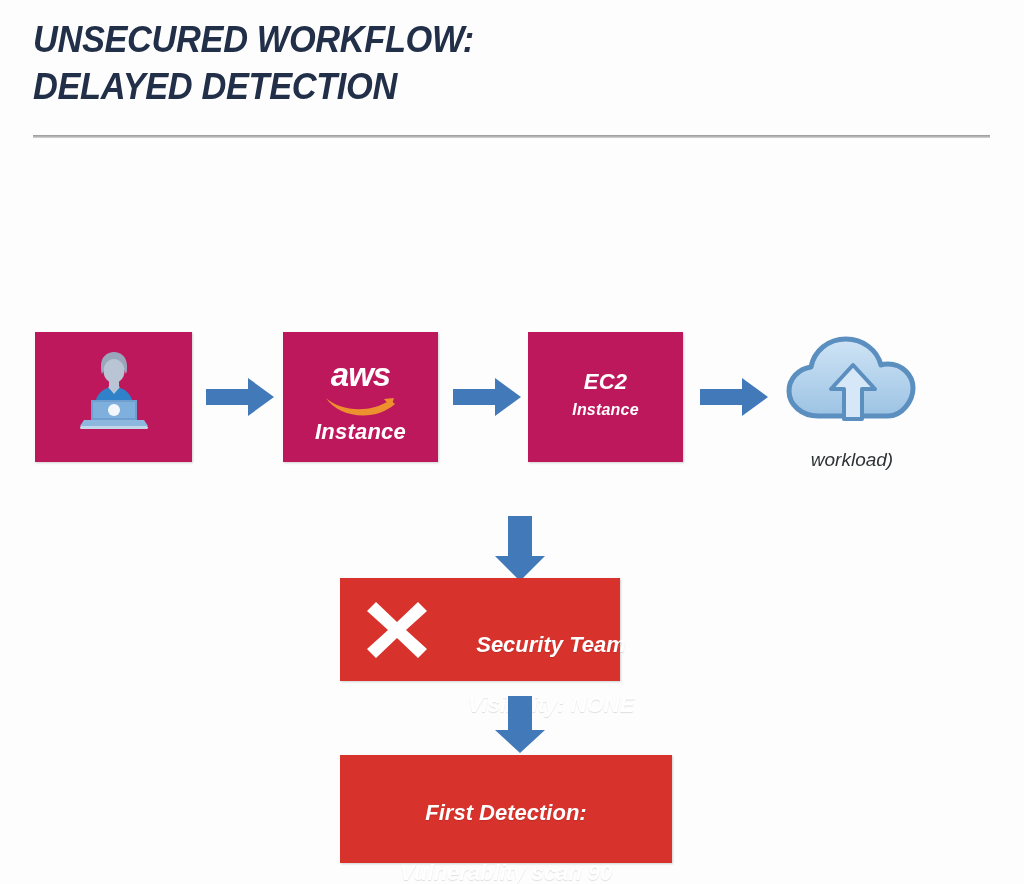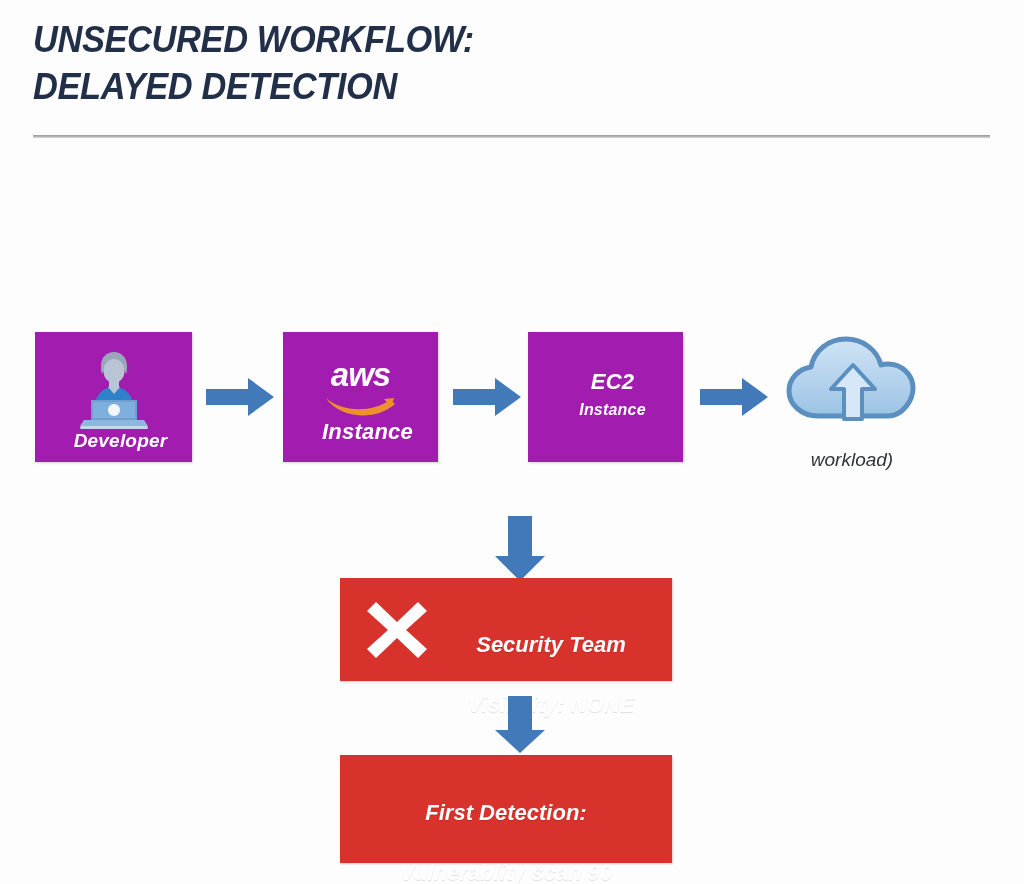--- a/index.html
+++ b/index.html
@@ -43,35 +43,34 @@
     left: 33px;
     top: 135px;
     width: 957px;
     height: 3px;
     background: linear-gradient(to bottom, #9a9a9a 0%, #b8b8b8 60%, #dcdcdc 100%);
   }
 
   
   .node-box {
     position: absolute;
-    background: #a21caf;
+    background: #be185d;
     box-shadow: 1px 1px 2px rgba(0,0,0,0.18);
     box-sizing: border-box;
   }
   .node-label {
     position: absolute;
     left: 0;
     width: 100%;
     text-align: center;
     color: #ffffff;
     font-size: 19px;
     font-weight: bold;
     line-height: 24px;
     letter-spacing: 0.2px;
-    padding-left: 7px;
   }
 
   
   .dev-icon { position: absolute; left: 50%; top: 18px; transform: translateX(-50%); }
 
   
   .aws-word {
     position: absolute;
     left: 0; top: 26px; width: 100%;
     text-align: center;
@@ -143,21 +142,20 @@
         <path d="M37 37l6 7 6-7-6-3z" fill="#b9c4d4"></path>
 
         <path d="M20 50h46v20H20z" fill="#6f9fd0"></path>
         <path d="M22 52h42v16H22z" fill="#7fb0dd"></path>
         <circle cx="43" cy="60" r="6" fill="#f3f7fb"></circle>
 
         <path d="M13 70h60l4 6H9z" fill="#8cb7de"></path>
         <rect x="9" y="76" width="68" height="3" rx="1.5" fill="#c3d7ea"></rect>
       </svg>
     </span>
-    <span class="node-label" style="top:97px;">Developer</span>
   </div>
 
   <span class="arrow-h" style="left:206px; top:376px;">
     <svg width="70" height="42" viewBox="0 0 70 42">
       <path d="M0 13h42V2l26 19-26 19V29H0z" fill="#4279b8"></path>
     </svg>
   </span>
 
   <div class="node-box" style="left:283px; top:332px; width:155px; height:130px;">
     <span class="aws-word">aws</span>
@@ -202,21 +200,21 @@
   <div class="cloud-caption" style="left:752px; top:422px; width:200px;">
     <div>workload)</div>
   </div>
 
   <span class="arrow-v" style="left:494px; top:516px;">
     <svg width="52" height="66" viewBox="0 0 52 66">
       <path d="M14 0h24v40h13L26 65 1 40h13z" fill="#4279b8"></path>
     </svg>
   </span>
 
-  <div class="alert-box" style="left:340px; top:578px; width:332px; height:103px;padding-left:20px;">
+  <div class="alert-box" style="left:340px; top:578px; width:280px; height:103px;padding-left:20px;">
     <span class="x-mark" style="left:26px; top:22px;">
       <svg width="62" height="60" viewBox="0 0 62 60">
         <path d="M10 2L31 22 52 2l9 9-21 19 21 19-9 9-21-20-21 20-9-9 21-19L1 11z" fill="#ffffff"></path>
       </svg>
     </span>
     <div class="alert-text" style="left:100px; top:22px; width:222px;">
       <div>Security Team</div>
       <div>Visibility: NONE</div>
     </div>
   </div>

